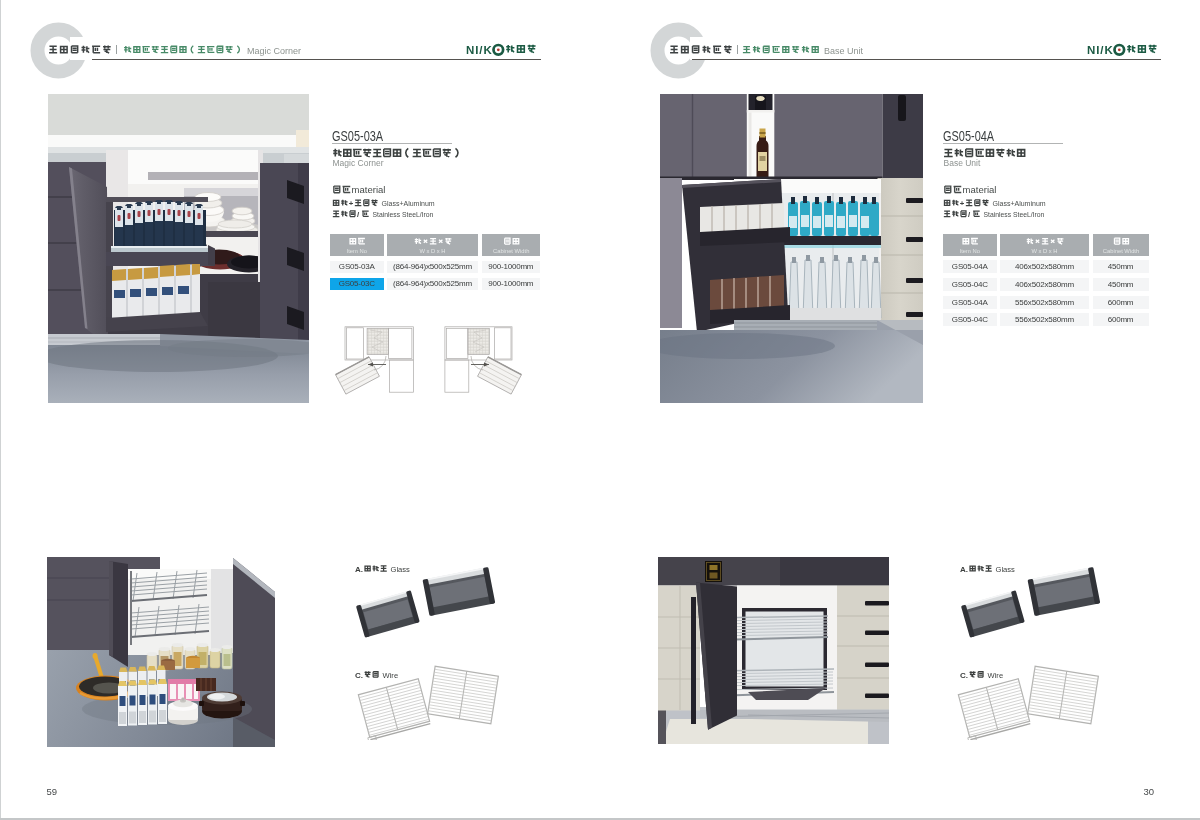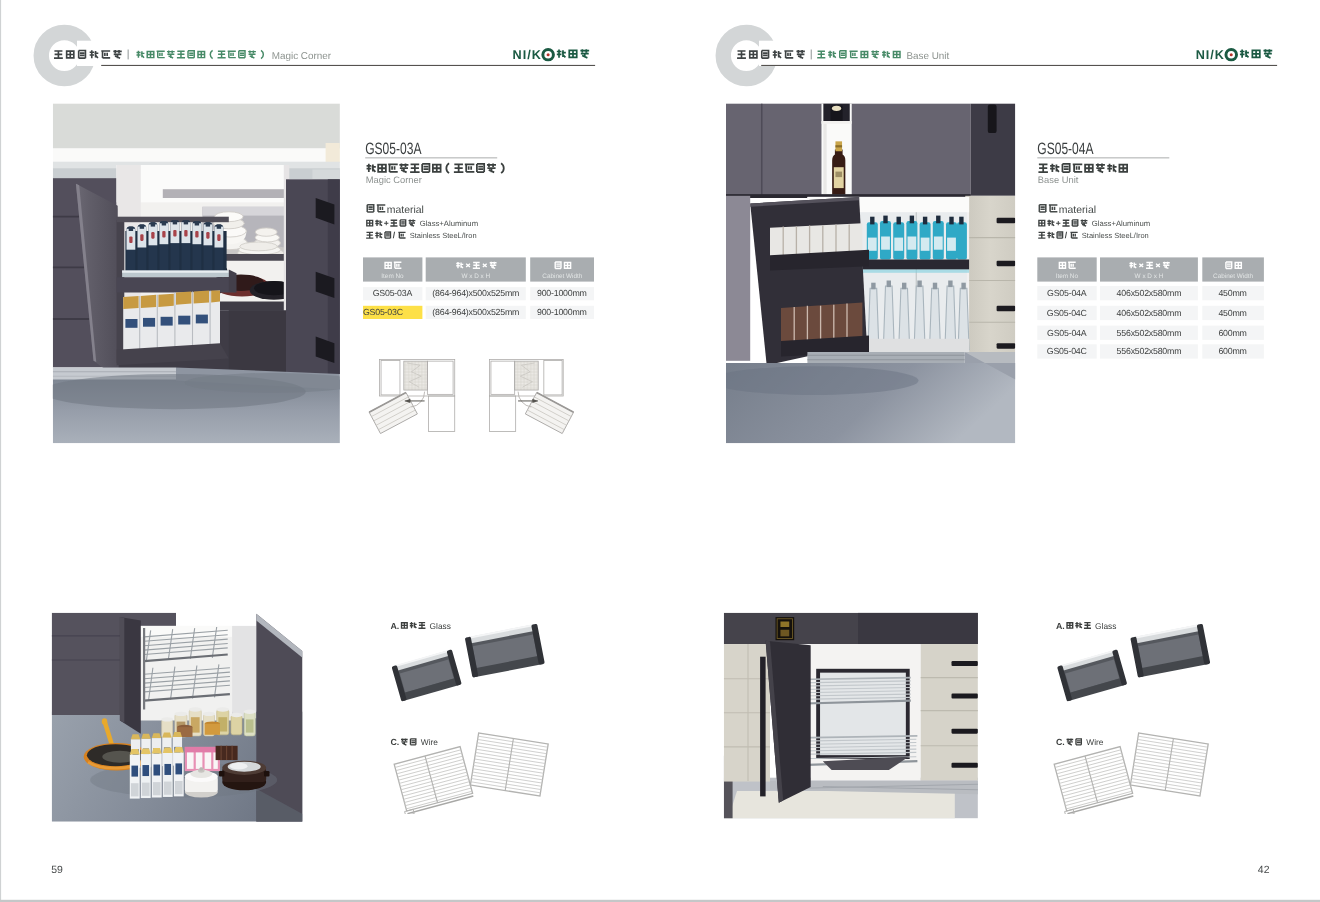--- a/index.html
+++ b/index.html
@@ -359,21 +359,21 @@
 <svg class="abs" style="left:481.5px;top:234px;" width="59" height="22" viewBox="0 0 59 22">
     <path d="M.18 .14 V.86 M.18 .14 H.82 V.86 M.3 .38 H.72 M.3 .6 H.72 M.18 .86 H.82" transform="translate(21.25,3.00) scale(8.20)" fill="none" stroke="#ffffff" stroke-width="0.159" stroke-linecap="butt"></path>
     <path d="M.16 .2 H.84 V.84 H.16 Z M.5 .2 V.84 M.16 .52 H.84" transform="translate(29.85,3.00) scale(8.20)" fill="none" stroke="#ffffff" stroke-width="0.159" stroke-linecap="butt"></path>
     <text x="29.2" y="18.8" text-anchor="middle" font-family="Liberation Sans" font-size="5.8" fill="#e2e5e5">Cabinet Width</text>
   </svg>
 
 <div class="abs" style="left:330px;top:260.8px;width:53.5px;height:12px;background:#f4f5f6;font-size:8px;letter-spacing:-0.2px;color:#3e4040;text-align:center;line-height:12px;white-space:nowrap;">GS05-03A</div>
 <div class="abs" style="left:387px;top:260.8px;width:91px;height:12px;background:#f4f5f6;font-size:8px;letter-spacing:-0.2px;color:#3e4040;text-align:center;line-height:12px;white-space:nowrap;">(864-964)x500x525mm</div>
 <div class="abs" style="left:481.5px;top:260.8px;width:58.5px;height:12px;background:#f4f5f6;font-size:8px;letter-spacing:-0.2px;color:#3e4040;text-align:center;line-height:12px;white-space:nowrap;">900-1000mm</div>
 
-<div class="abs" style="left:330px;top:277.8px;width:53.5px;height:12px;background:#fde047;font-size:8px;letter-spacing:-0.2px;color:#3e4040;text-align:left;line-height:12px;white-space:nowrap;">GS05-03C</div>
+<div class="abs" style="left:330px;top:277.8px;width:53.5px;height:12px;background:#0ea5e9;font-size:8px;letter-spacing:-0.2px;color:#3e4040;text-align:center;line-height:12px;white-space:nowrap;">GS05-03C</div>
 <div class="abs" style="left:387px;top:277.8px;width:91px;height:12px;background:#f4f5f6;font-size:8px;letter-spacing:-0.2px;color:#3e4040;text-align:center;line-height:12px;white-space:nowrap;">(864-964)x500x525mm</div>
 <div class="abs" style="left:481.5px;top:277.8px;width:58.5px;height:12px;background:#f4f5f6;font-size:8px;letter-spacing:-0.2px;color:#3e4040;text-align:center;line-height:12px;white-space:nowrap;">900-1000mm</div>
 
 <svg class="abs" style="left:660px;top:94px;" width="263" height="309" viewBox="0 0 263 309">
 <defs>
 <linearGradient id="floor3" x1="0" y1="0" x2="1" y2="0.3">
 <stop offset="0" stop-color="#767e8b"></stop>
         <stop offset="0.6" stop-color="#8c93a0"></stop>
         <stop offset="1" stop-color="#b2b8c1"></stop>
 </linearGradient>
@@ -1104,13 +1104,13 @@
 
 <svg class="abs" style="left:960px;top:669.6px;" width="52" height="10" viewBox="0 0 52 10">
     <text x="0" y="7.6" font-family="Liberation Sans" font-size="8" font-weight="bold" fill="#3c3f3e">C.</text>
     <path d="M.1 .22 H.9 M.28 .1 V.4 M.64 .1 V.4 M.14 .5 H.86 M.5 .5 V.88 M.26 .66 L.74 .88" transform="translate(8.80,0.60) scale(7.60)" fill="none" stroke="#3c3f3e" stroke-width="0.164" stroke-linecap="butt"></path>
     <path d="M.18 .14 V.86 M.18 .14 H.82 V.86 M.3 .38 H.72 M.3 .6 H.72 M.18 .86 H.82" transform="translate(16.80,0.60) scale(7.60)" fill="none" stroke="#3c3f3e" stroke-width="0.164" stroke-linecap="butt"></path>
     <text x="27.5" y="7.6" font-family="Liberation Sans" font-size="7.6" fill="#3c3f3e">Wire</text>
   </svg>
 
 <div class="abs" style="left:46.5px;top:785.5px;font-size:9.5px;color:#454849;">59</div>
 
-<div class="abs" style="left:1143.5px;top:785.5px;font-size:9.5px;color:#454849;">42</div>
+<div class="abs" style="left:1143.5px;top:785.5px;font-size:9.5px;color:#454849;">30</div>
 
 </body></html>

